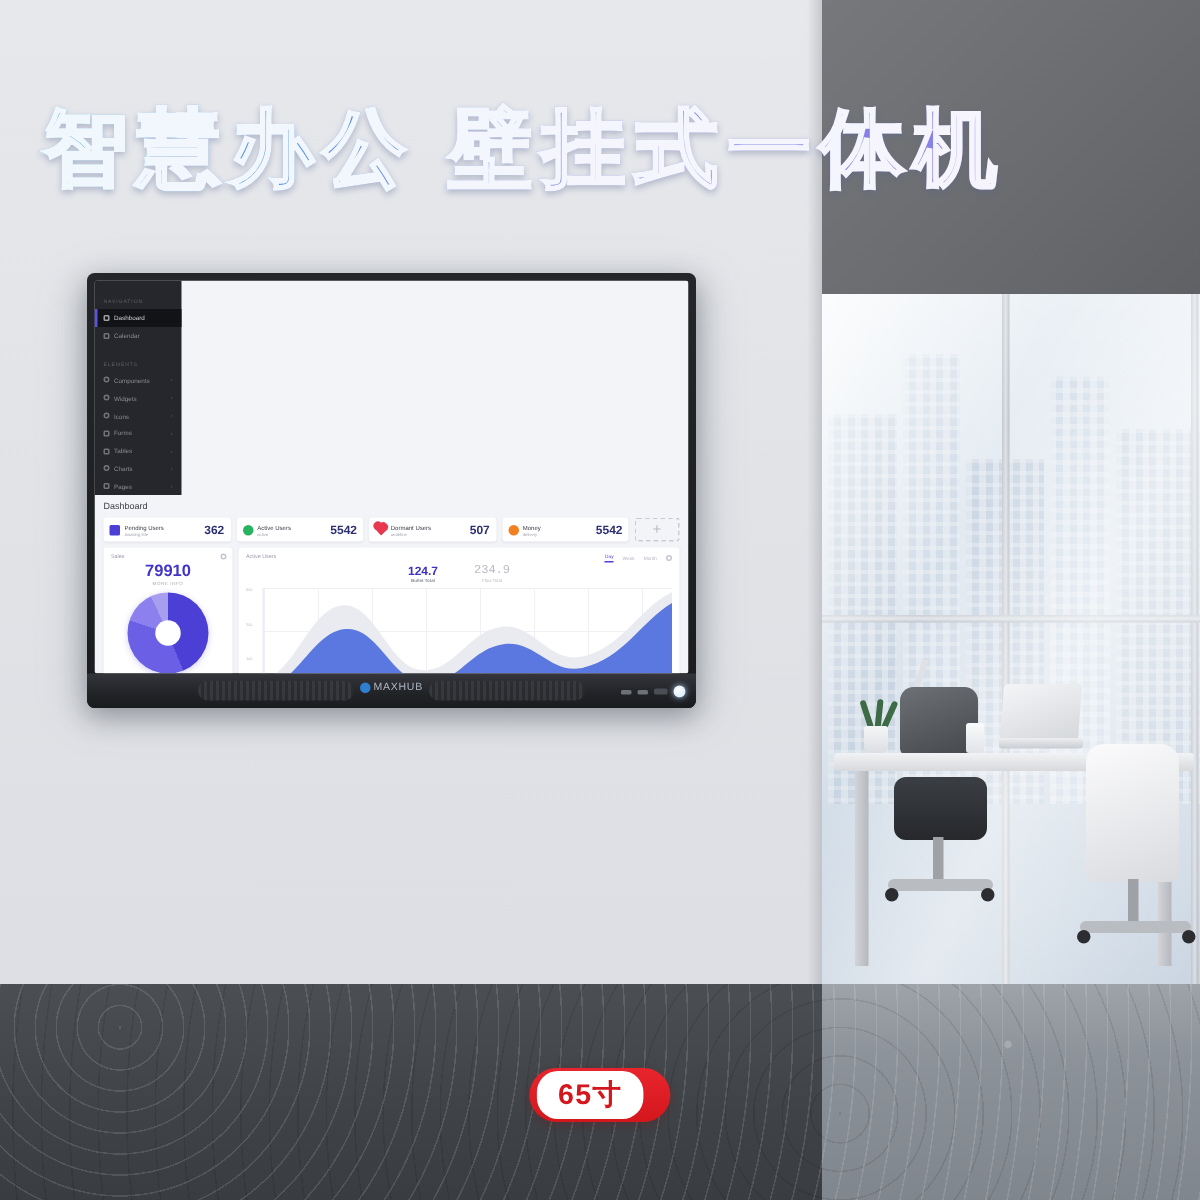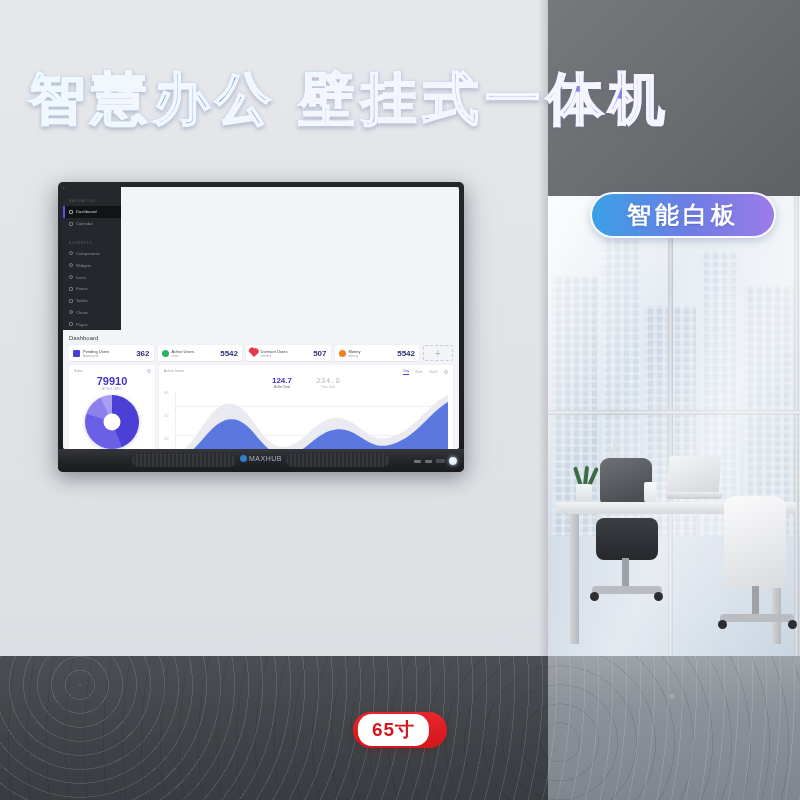--- a/index.html
+++ b/index.html
@@ -684,18 +684,17 @@
     <span class="ctrl-row">
       <span class="ctrl-key"></span>
       <span class="ctrl-key"></span>
       <span class="ctrl-port"></span>
       <span class="power-led"></span>
     </span>
   </div>
 </div>
 
 <div class="pills">
-  <div class="pill">智能白板</div>
 </div>
 
 <div class="banner">
   <span class="banner-size">65寸</span>
 </div>
 
 </body></html>

